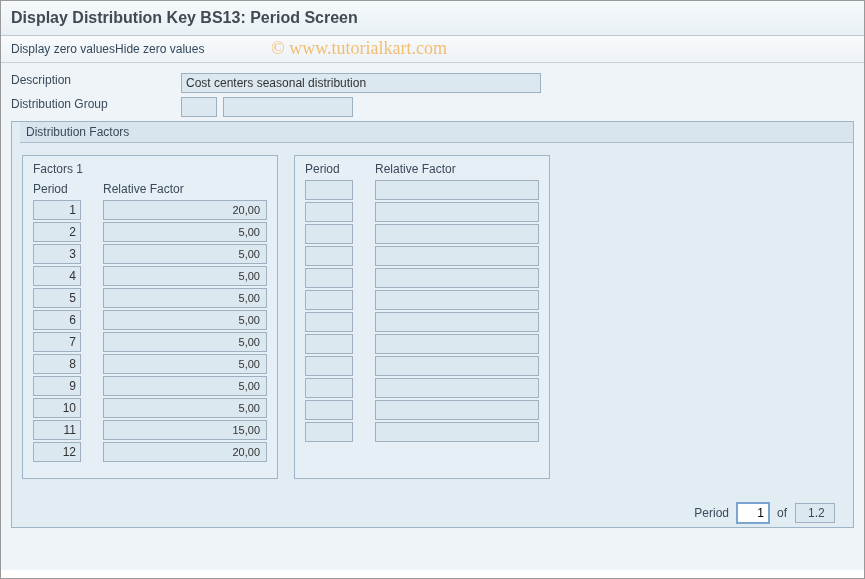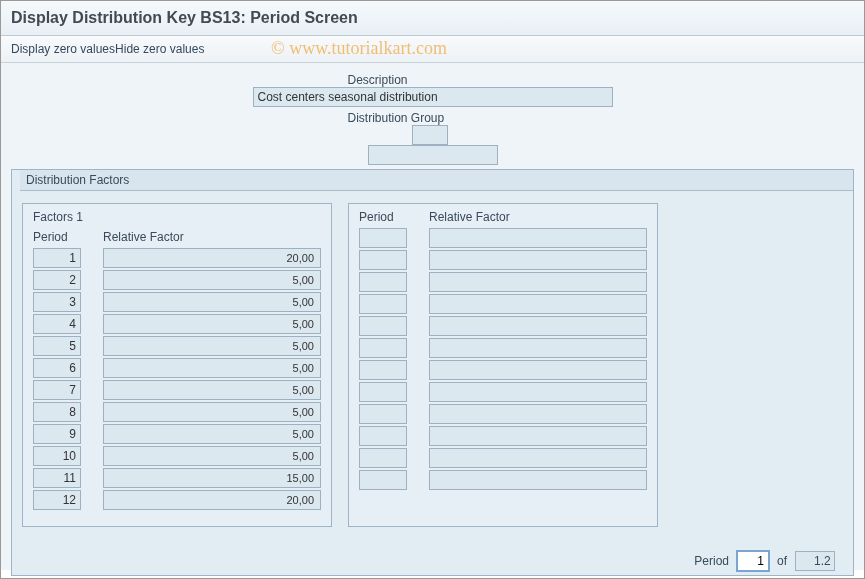--- a/index.html
+++ b/index.html
@@ -49,23 +49,22 @@
       pointer-events: none;
       font-family: Georgia, serif;
     }
     .content {
       padding: 10px 10px;
       background: #eef4f8;
       height: calc(100% - 70px);
     }
     .field-row {
       display: flex;
-      align-items: center;
+      align-items: flex-start;
       margin-bottom: 4px;
-      flex-direction: column;
     }
     .field-label {
       width: 170px;
       color: #3a4a5a;
     }
     .field-input {
       border: 1px solid #9fb0c0;
       background: #dce8f0;
       height: 20px;
       padding: 0 4px;
@@ -95,21 +94,21 @@
       margin-left: 8px;
     }
     .factors-wrap {
       display: flex;
       gap: 16px;
       padding: 12px 10px 14px 10px;
     }
     .factors-panel {
       border: 1px solid #9fb5c7;
       background: #e6eff5;
-      width: 310px;
+      width: 256px;
       padding: 6px 10px 14px 10px;
     }
     .factors-panel-title {
       margin-bottom: 6px;
       color: #3a4a5a;
     }
     .col-headers {
       display: flex;
       margin-bottom: 4px;
       color: #3a4a5a;
@@ -162,21 +161,21 @@
       padding: 0 4px;
       font-size: 12px;
       outline: 2px solid #7aa5d1;
       outline-offset: -1px;
     }
     .page-total {
       width: 40px;
       height: 20px;
       border: 1px solid #9fb0c0;
       background: #dce8f0;
-      padding: 0 18px;
+      padding: 0 12px;
       font-size: 12px;
       text-align: left;
       display: inline-flex;
       align-items: center;
     }
   </style>
 </head>
 <body>
 
 <div class="header">

